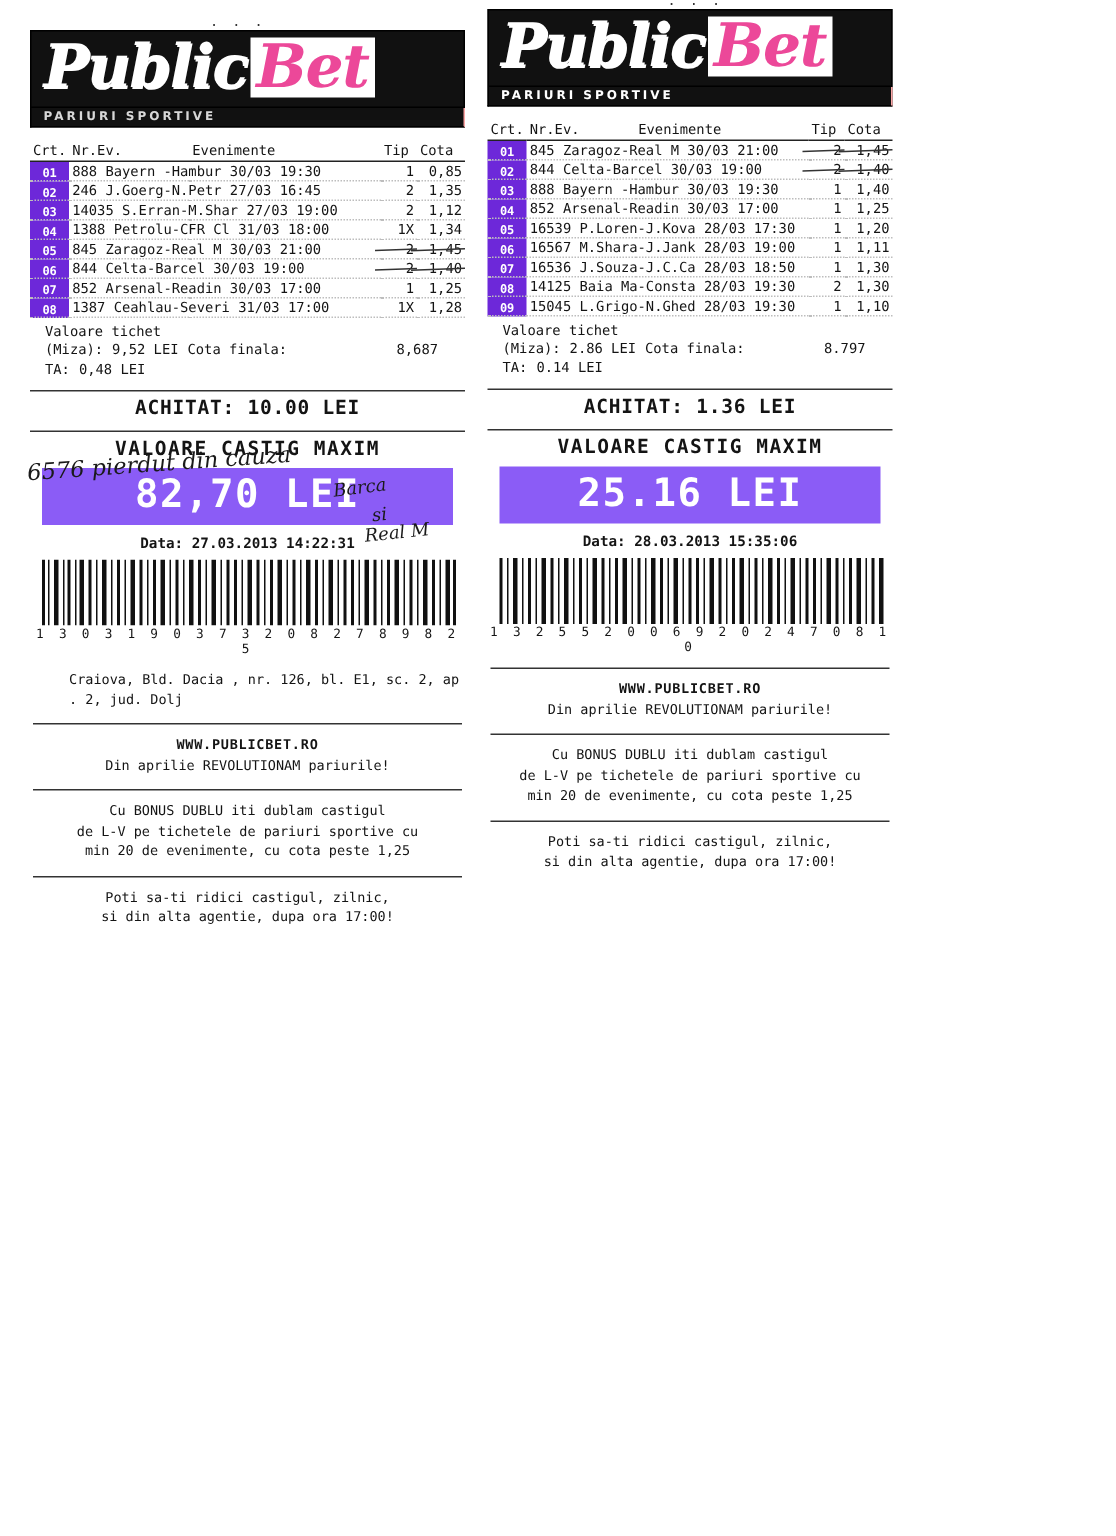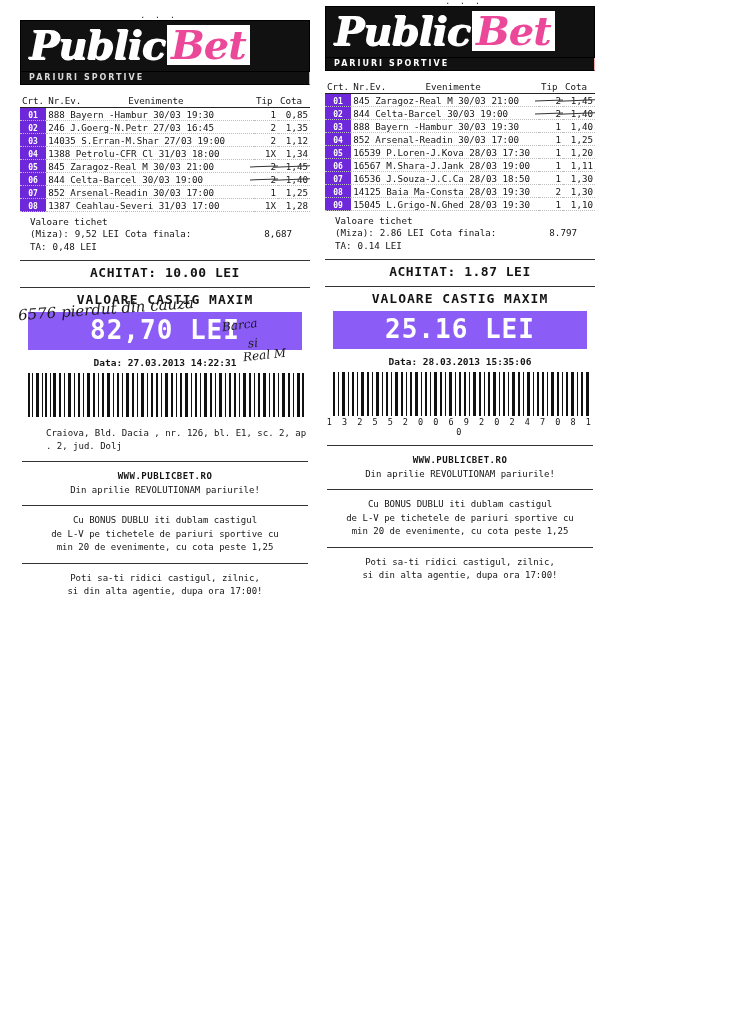--- a/index.html
+++ b/index.html
@@ -291,20 +291,21 @@
         <rect x="243" y="0" width="1" height="44"></rect>
           <rect x="247" y="0" width="2" height="44"></rect>
         <rect x="252" y="0" width="1" height="44"></rect>
           <rect x="256" y="0" width="3" height="44"></rect>
         <rect x="262" y="0" width="2" height="44"></rect>
           <rect x="267" y="0" width="1" height="44"></rect>
         <rect x="271" y="0" width="3" height="44"></rect>
           <rect x="276" y="0" width="2" height="44"></rect>
       </g>
     </svg>
+    <div class="barcode-num">1 3 0 3 1 9 0 3 7 3 2 0 8 2 7 8 9 8 2 5</div>
 
     <div class="addr addr-left" style="white-space:pre-line">Craiova, Bld. Dacia , nr. 126, bl. E1, sc. 2, ap
 . 2, jud. Dolj</div>
 
     <div class="sep"></div>
 
     <div class="footer-block">
       <div class="site">WWW.PUBLICBET.RO</div>
       <div>Din aprilie REVOLUTIONAM pariurile!</div>
       <div class="sep"></div>
@@ -403,21 +404,21 @@
         <span style="padding-left:6px">Cota finala:</span>
         <span class="val">8.797</span>
       </div>
       <div class="line indent">
         <span class="lbl">TA:</span>
         <span style="padding-left:6px">0.14 LEI</span>
       </div>
     </div>
 
     <div class="hr"></div>
-    <div class="achitat">ACHITAT: 1.87 LEI</div>
+    <div class="achitat">ACHITAT: 1.36 LEI</div>
     <div class="hr"></div>
 
     <div class="castig-label">VALOARE CASTIG MAXIM</div>
     <div class="amount-box">25.16 LEI</div>
     <div class="data-line">Data: 28.03.2013 15:35:06</div>
 
     <svg class="barcode" viewBox="0 0 260 44" preserveAspectRatio="none">
       <g fill="#111">
         <rect x="2" y="0" width="2" height="44"></rect>
           <rect x="7" y="0" width="1" height="44"></rect>

